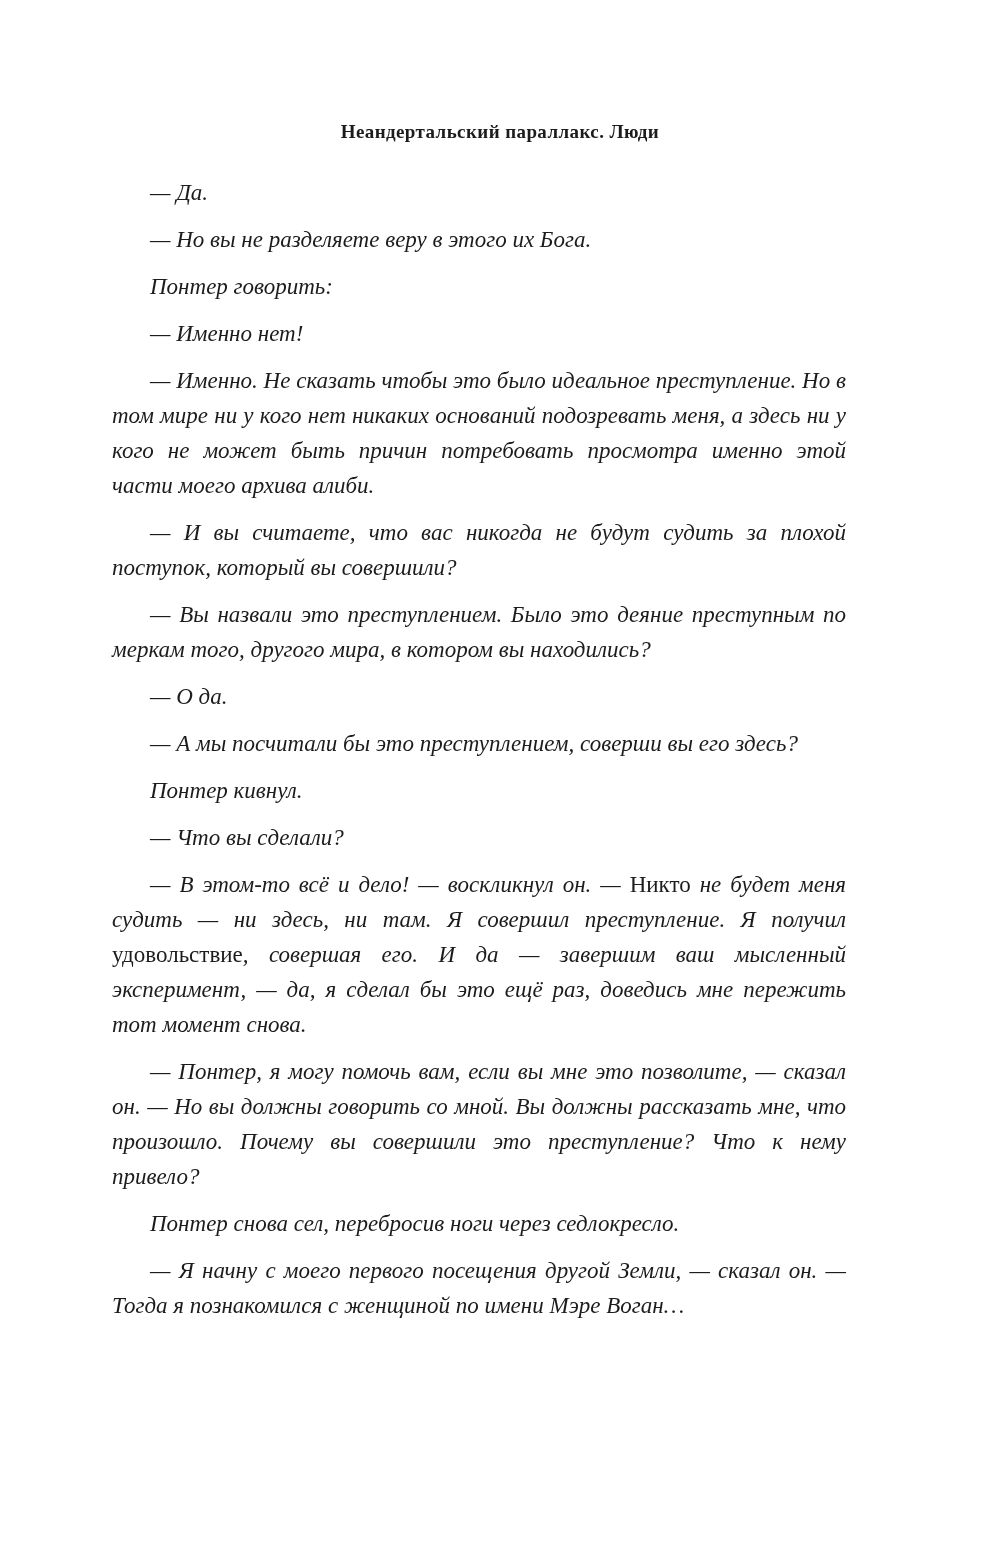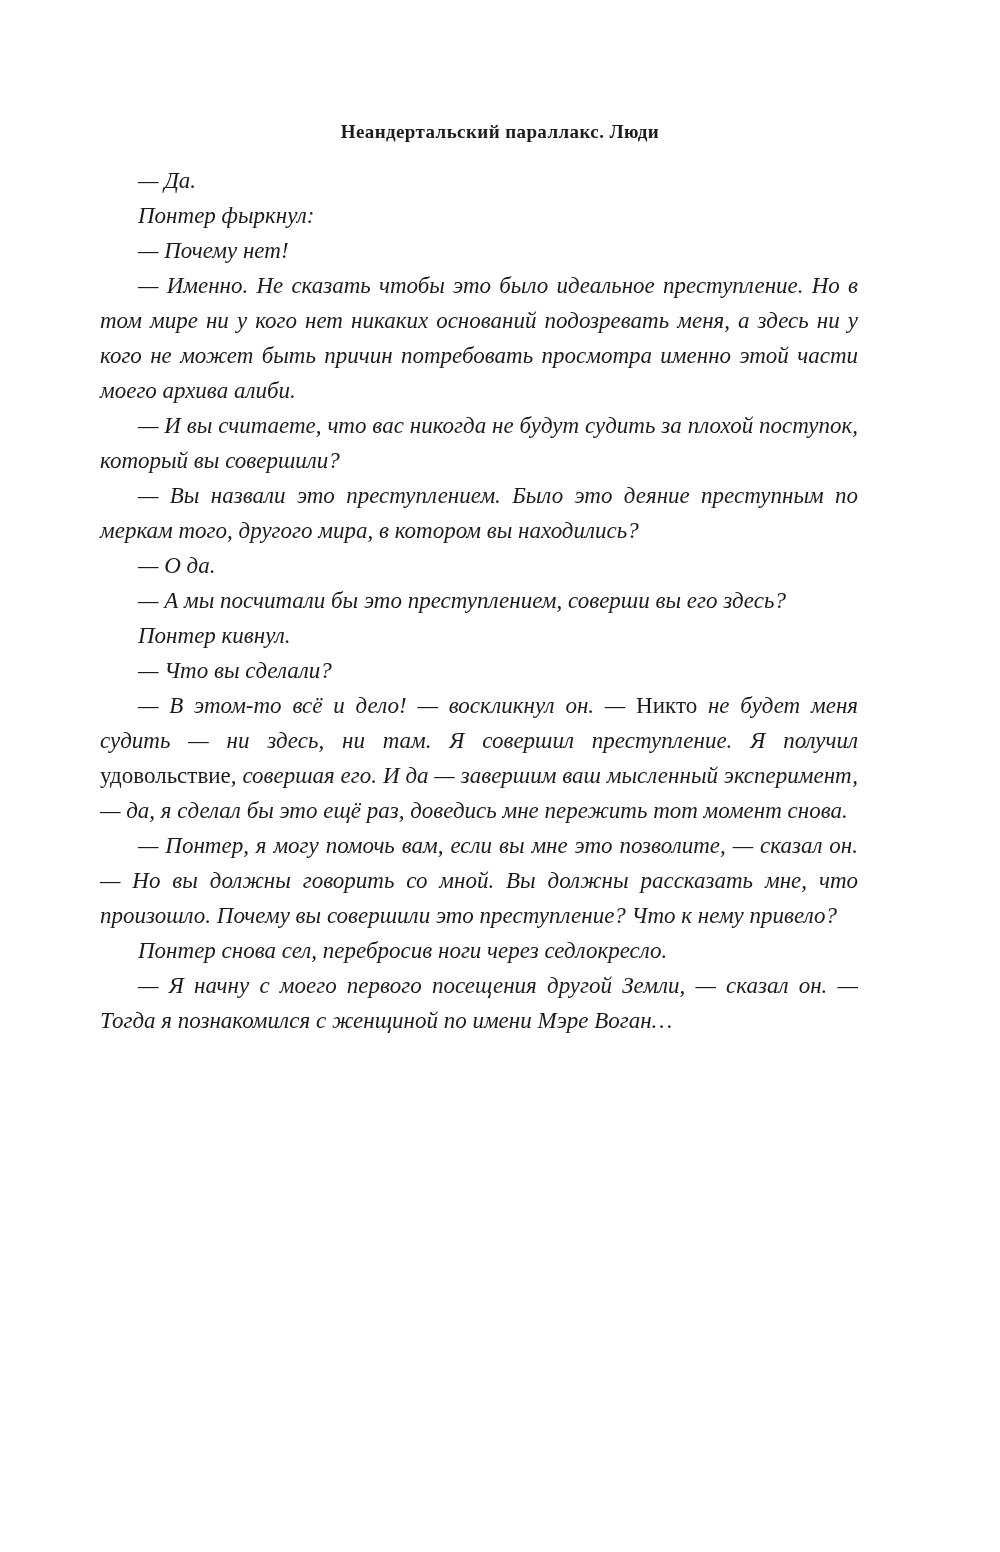--- a/index.html
+++ b/index.html
@@ -32,40 +32,41 @@
     top: 163px;
     left: 100px;
     width: 758px;
     font-size: 23px;
     line-height: 35px;
     text-align: justify;
     hyphens: auto;
     -webkit-hyphens: auto;
   }
   .para {
-    margin: 0;
+    margin: 12px;
     text-indent: 38px;
   }
   .seg-italic {
     font-style: italic;
   }
   .seg-roman {
     font-style: normal;
     font-family: Liberation Serif, serif;
   }
 </style>
 </head>
 <body>
 
 <div class="page">
   <div class="running-head">Неандертальский параллакс. Люди</div>
   <div class="text-block">
       <p class="para"><span class="seg-italic">— Да.</span></p>
-      <p class="para"><span class="seg-italic">Понтер фыркнул:</span></p>
-      <p class="para"><span class="seg-italic">— Почему нет!</span></p>
+      <p class="para"><span class="seg-italic">— Но вы не разделяете веру в этого их Бога.</span></p>
+      <p class="para"><span class="seg-italic">Понтер говорить:</span></p>
+      <p class="para"><span class="seg-italic">— Именно нет!</span></p>
       <p class="para"><span class="seg-italic">— Именно. Не сказать чтобы это было идеальное преступление. Но в том мире ни у кого нет никаких оснований подозревать меня, а здесь ни у кого не может быть причин потребовать просмотра именно этой части моего архива алиби.</span></p>
       <p class="para"><span class="seg-italic">— И вы считаете, что вас никогда не будут судить за плохой поступок, который вы совершили?</span></p>
       <p class="para"><span class="seg-italic">— Вы назвали это преступлением. Было это деяние преступным по меркам того, другого мира, в котором вы находились?</span></p>
       <p class="para"><span class="seg-italic">— О да.</span></p>
       <p class="para"><span class="seg-italic">— А мы посчитали бы это преступлением, соверши вы его здесь?</span></p>
       <p class="para"><span class="seg-italic">Понтер кивнул.</span></p>
       <p class="para"><span class="seg-italic">— Что вы сделали?</span></p>
       <p class="para"><span class="seg-italic">— В этом-то всё и дело! — воскликнул он. — </span><span class="seg-roman">Никто</span><span class="seg-italic"> не будет меня судить — ни здесь, ни там. Я совершил преступление. Я получил </span><span class="seg-roman">удовольствие</span><span class="seg-italic">, совершая его. И да — завершим ваш мысленный эксперимент, — да, я сделал бы это ещё раз, доведись мне пережить тот момент снова.</span></p>
       <p class="para"><span class="seg-italic">— Понтер, я могу помочь вам, если вы мне это позволите, — сказал он. — Но вы должны говорить со мной. Вы должны рассказать мне, что произошло. Почему вы совершили это преступление? Что к нему привело?</span></p>
       <p class="para"><span class="seg-italic">Понтер снова сел, перебросив ноги через седлокресло.</span></p>

